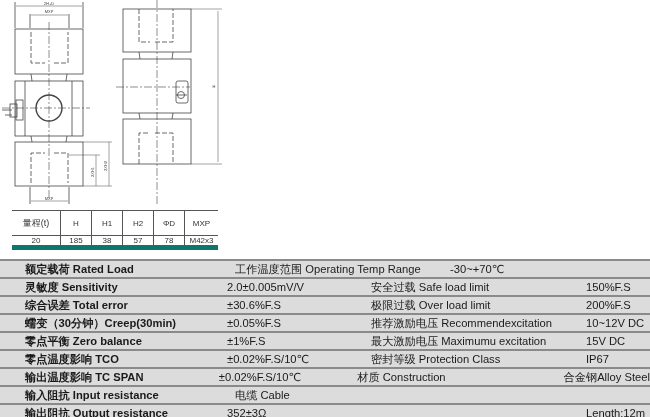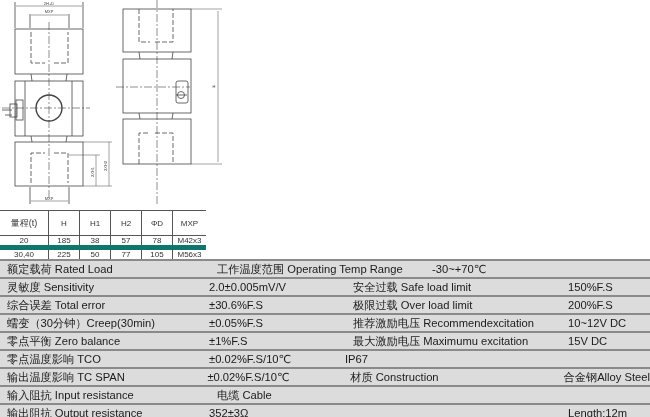--- a/index.html
+++ b/index.html
@@ -1,30 +1,30 @@
 <!DOCTYPE html>
 <html><head>
   <meta charset="utf-8">
   <style>
     html, body { margin: 0; padding: 0; background: #ffffff; }
     body { width: 650px; height: 417px; position: relative; overflow: hidden;
            font-family: "Liberation Sans", "DejaVu Sans", sans-serif; color: #222; }
     .drawing { position: absolute; left: 0; top: 0; width: 240px; height: 210px; }
-    .dim-table { position: absolute; left: 0; top: 210px; width: 206px; border-collapse: collapse;
+    .dim-table { position: absolute; left: 12px; top: 210px; width: 206px; border-collapse: collapse;
                  font-size: 8px; color: #333; }
     .dim-table td, .dim-table th { border-right: 1px solid #555; text-align: center; padding: 0; font-weight: normal; }
     .dim-table td:last-child, .dim-table th:last-child { border-right: none; }
     .dim-table thead tr { height: 25px; border-top: 1px solid #555; border-bottom: 1px solid #555; }
     .dim-table tbody tr { height: 9px; line-height: 9px; border-bottom: 5px solid #0f766e; }
     .dim-table thead th:first-child { font-size: 9px; }
     .spec { position: absolute; left: 0; top: 259px; width: 650px; }
     .spec-row { display: flex; height: 16px; line-height: 16px; background: #dcdcdc;
                 border-top: 2px solid #8a8a8a; font-size: 11.2px; color: #1a1a1a; white-space: nowrap; }
     .spec-row:last-child { border-bottom: 2px solid #8a8a8a; }
-    .c1 { width: 202px; padding-left: 7px; }
+    .c1 { width: 202px; padding-left: 25px; font-weight: bold; }
     .c2 { width: 136px; }
     .c3 { width: 215px; padding-left: 8px; }
     .c4 { flex: 1; padding-left: 0; }
   </style>
 </head>
 <body>
 
 <svg class="drawing" viewBox="0 0 240 210" xmlns="http://www.w3.org/2000/svg">
   <g stroke="#444" stroke-width="0.8" fill="none">
 
@@ -112,28 +112,20 @@
   </thead>
   <tbody>
     <tr>
       <td>20</td>
       <td>185</td>
       <td>38</td>
       <td>57</td>
       <td>78</td>
       <td>M42x3</td>
     </tr>
-    <tr>
-      <td>30,40</td>
-      <td>225</td>
-      <td>50</td>
-      <td>77</td>
-      <td>105</td>
-      <td>M56x3</td>
-    </tr>
   </tbody>
 </table>
 
 <div class="spec">
   <div class="spec-row">
     <span class="c1">额定载荷 Rated Load</span>
     <span class="c3">工作温度范围 Operating Temp Range</span>
     <span class="c4">-30~+70℃</span>
   </div>
   <div class="spec-row">
@@ -156,20 +148,21 @@
   </div>
   <div class="spec-row">
     <span class="c1">零点平衡 Zero balance</span>
     <span class="c2">±1%F.S</span>
     <span class="c3">最大激励电压 Maximumu excitation</span>
     <span class="c4">15V DC</span>
   </div>
   <div class="spec-row">
     <span class="c1">零点温度影响 TCO</span>
     <span class="c2">±0.02%F.S/10℃</span>
+    <span class="c3">密封等级 Protection Class</span>
     <span class="c4">IP67</span>
   </div>
   <div class="spec-row">
     <span class="c1">输出温度影响 TC SPAN</span>
     <span class="c2">±0.02%F.S/10℃</span>
     <span class="c3">材质 Construction</span>
     <span class="c4">合金钢Alloy Steel</span>
   </div>
   <div class="spec-row">
     <span class="c1">输入阻抗 Input resistance</span>

